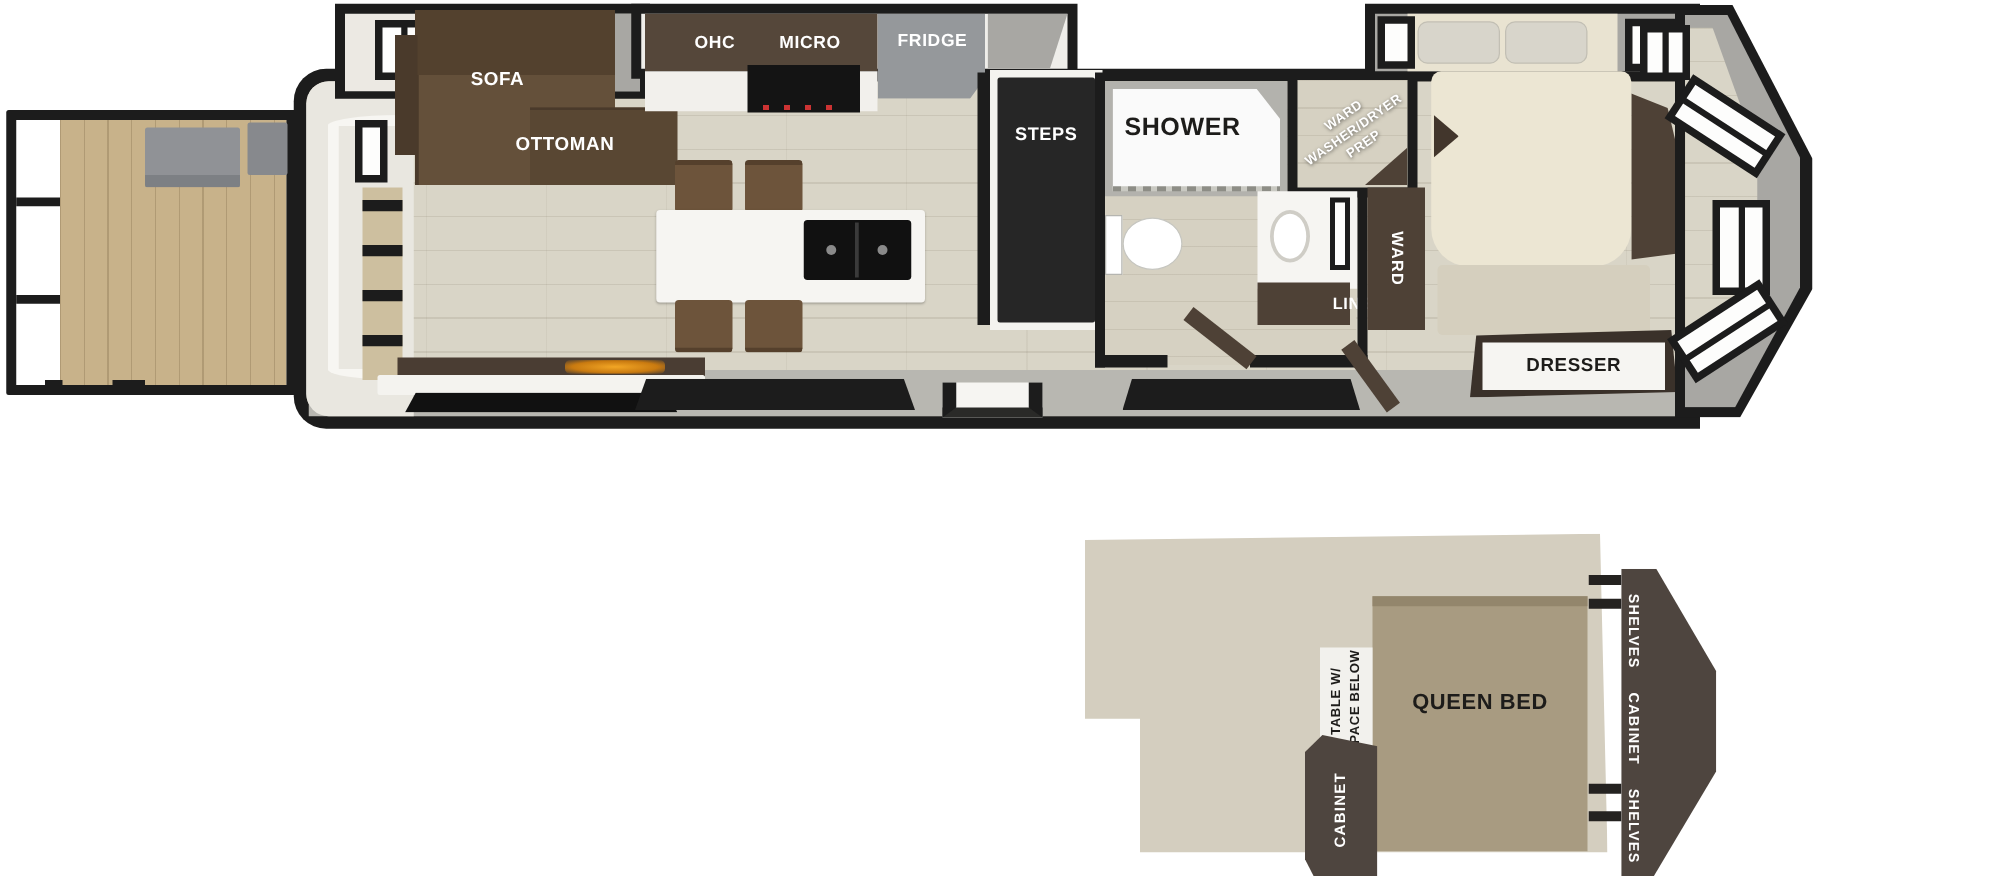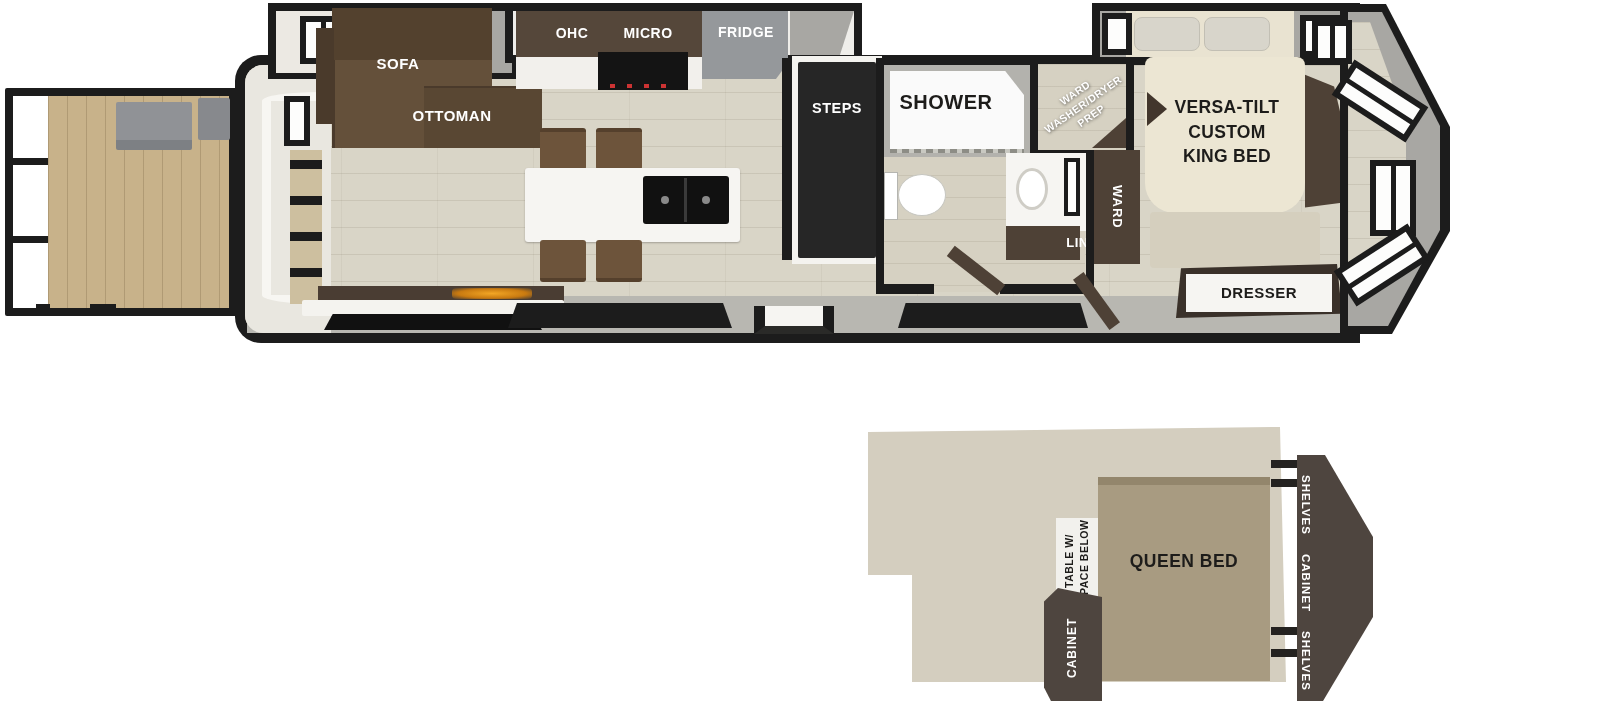--- a/index.html
+++ b/index.html
@@ -142,23 +142,20 @@
     </div>
   <div class="abs win" style="left:1300px;top:15px;width:46px;height:42px;">
     <div class="pane"></div>
       <div class="pane"></div>
   </div>
 
   <div class="abs" style="left:1145px;top:57px;width:160px;height:156px;background:#ece6d3;border-radius:8px 8px 30px 30px;"></div>
   <div class="abs" style="left:1147px;top:92px;width:20px;height:34px;background:#42362c;clip-path:polygon(0 0,100% 50%,0 100%);"></div>
   <div class="abs darkwood" style="left:1305px;top:66px;width:56px;height:146px;clip-path:polygon(0 6%,52% 14%,100% 92%,0 97%);"></div>
   <div class="abs" style="left:1150px;top:212px;width:170px;height:56px;background:#d5cfbe;border-radius:4px;"></div>
-  <div class="abs lbl lbl-k" style="left:1137px;top:92px;width:180px;height:80px;font-size:17.5px;line-height:1.4;letter-spacing:.3px;">VERSA-TILT
-CUSTOM
-KING BED</div>
   <div class="abs darkwood" style="left:1090px;top:270px;width:13px;height:62px;transform:rotate(-36deg);"></div>
 
   <div class="abs" style="left:1176px;top:264px;width:166px;height:54px;background:#3a312a;clip-path:polygon(3% 8%,97% 0,100% 92%,0 100%);"></div>
   <div class="abs" style="left:1186px;top:274px;width:146px;height:38px;background:#f6f5f2;"></div>
   <div class="abs lbl lbl-k" style="left:1186px;top:281px;width:146px;height:24px;font-size:15px;">DRESSER</div>
 
   <div class="abs wall" style="left:1340px;top:4px;width:112px;height:330px;clip-path:polygon(0 0,46px 0,110px 123px,110px 227px,52px 330px,0 330px);"></div>
   <div class="abs" style="left:1348px;top:12px;width:96px;height:314px;background:#a8a7a3;clip-path:polygon(0 0,34px 0,92px 114px,92px 218px,40px 314px,0 314px);"></div>
   <div class="abs floor-planks" style="left:1348px;top:22px;width:60px;height:290px;clip-path:polygon(0 0,22px 0,58px 100px,58px 196px,24px 272px,0 272px);"></div>
   <div class="abs win" style="left:1312px;top:20px;width:40px;height:44px;">

